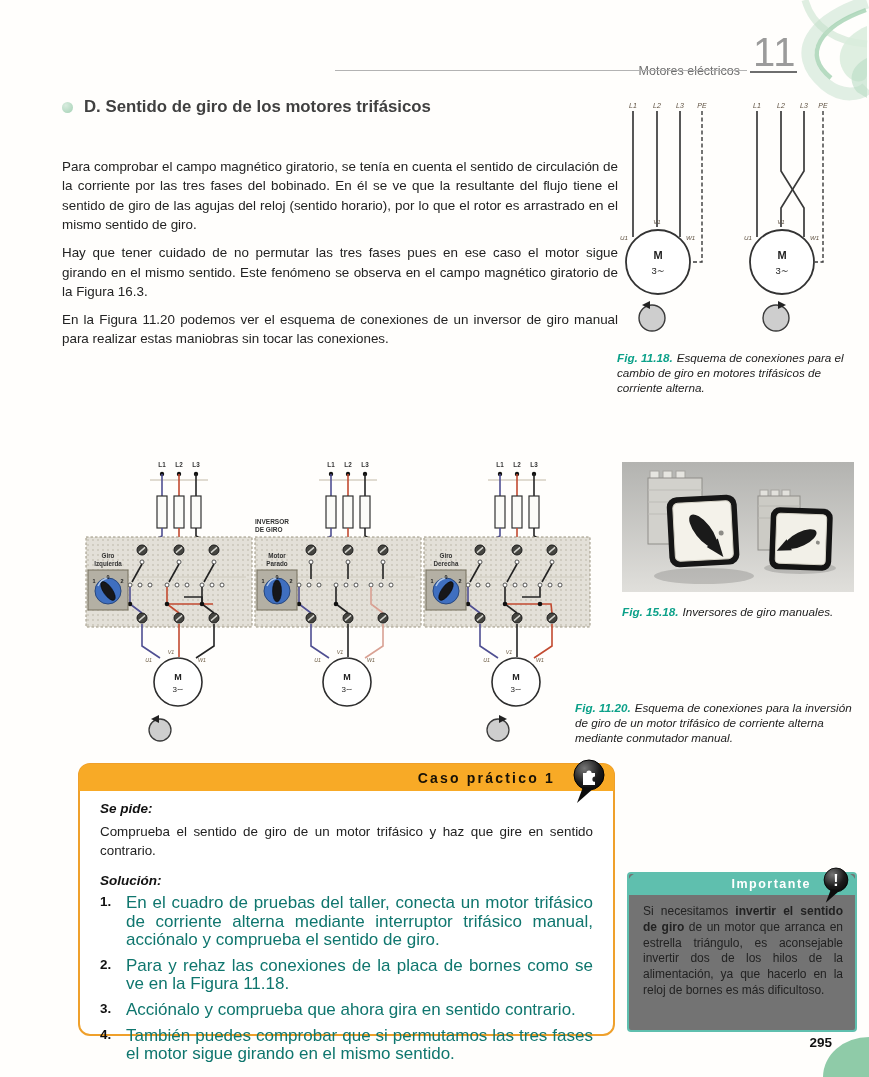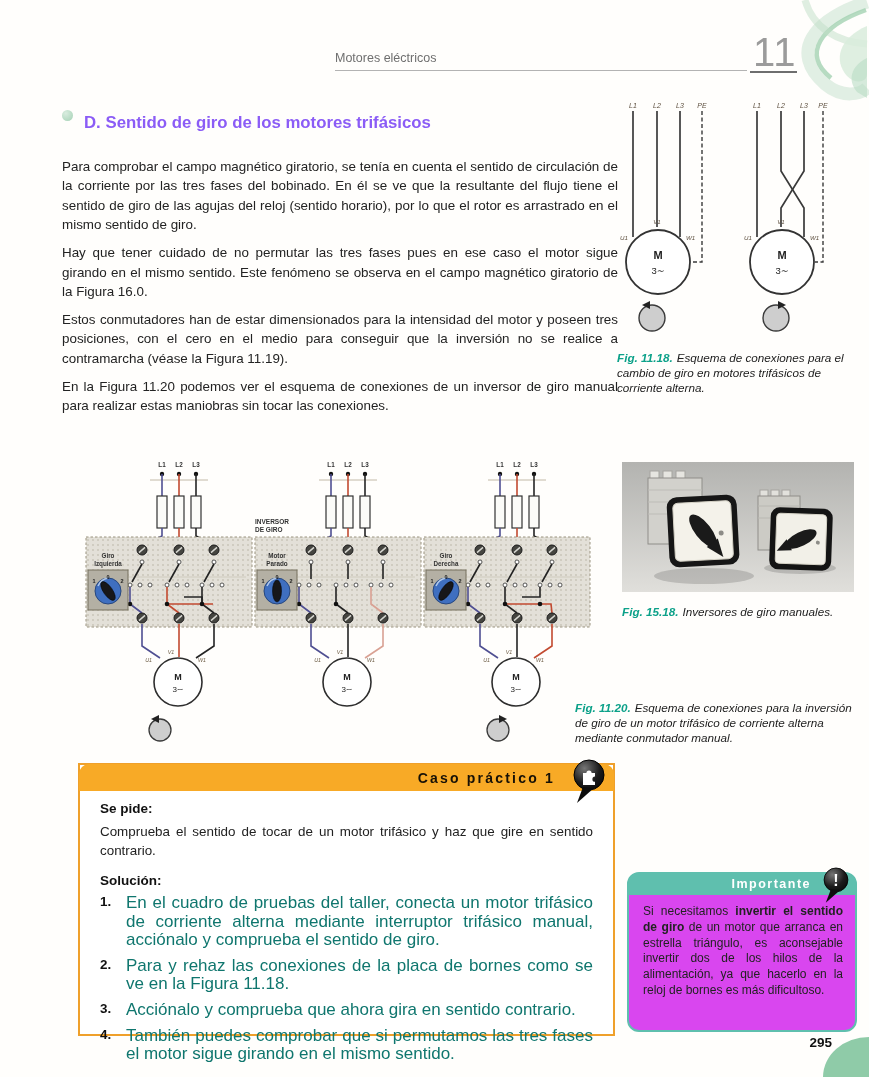--- a/index.html
+++ b/index.html
@@ -2,31 +2,31 @@
 <html><head>
 <meta charset="utf-8">
 <style>
   html,body{margin:0;padding:0;background:#e8e8e8;}
   .page{position:relative;width:869px;height:1077px;background:#fffefc;
         font-family:"Liberation Sans",sans-serif;overflow:hidden;margin:0 auto;}
   svg text{font-family:"Liberation Sans",sans-serif;}
 
   
   .swirl{position:absolute;top:0;right:0;}
-  .chapter-label{position:absolute;top:51px;left:335px;width:405px;text-align:left;
+  .chapter-label{position:absolute;top:64px;left:335px;width:405px;text-align:right;
                  font-size:12.5px;color:#6f6f6f;}
   .chapter-num{position:absolute;top:30px;left:753px;font-size:40px;color:#9b9b9b;letter-spacing:1px;}
   .rule{position:absolute;top:70px;left:335px;width:412px;height:1px;background:#b3b3b3;}
   .rule-num{position:absolute;top:71px;left:750px;width:47px;height:2px;background:#6e6e6e;}
 
   
   .section-head{position:absolute;left:62px;top:97px;width:556px;display:flex;align-items:center;gap:11px;}
   .bullet{width:11px;height:11px;border-radius:50%;flex:none;
           background:radial-gradient(circle at 35% 30%,#d9ecdf,#a3d1b4);}
-  .section-title{font-size:16.8px;font-weight:bold;color:#8b5cf6;margin-top:16px;}
+  .section-title{font-size:16.8px;font-weight:bold;color:#404040;}
   .copy{position:absolute;left:62px;top:127px;width:556px;margin-top:30px;}
   .copy p{margin:0 0 8.6px;font-size:13.4px;line-height:19.4px;text-align:justify;color:#232323;}
 
   
   .cap{position:absolute;font-size:11.7px;line-height:15.1px;font-style:italic;color:#1c1c1c;}
   .cap .fig-label{font-weight:bold;color:#0ca189;margin-right:4px;}
   .cap18{left:617px;top:350px;width:238px;}
   .cap19{left:622px;top:604px;width:232px;}
   .cap20{left:575px;top:700px;width:288px;}
 
@@ -54,36 +54,36 @@
   .t7{font-size:7px;font-style:italic;fill:#5d4f3f;text-anchor:middle}
   .t7s{font-size:6.2px;font-style:italic;fill:#5d4f3f}
   .mT{font-weight:bold;font-size:11px;fill:#222;text-anchor:middle}
   .mP{font-size:9.5px;fill:#222;text-anchor:middle}
   .mTb{font-weight:bold;font-size:9px;fill:#222;text-anchor:middle}
   .mPb{font-size:8px;fill:#222;text-anchor:middle}
   .tD{font-size:5.5px;font-weight:bold;fill:#1d1d1d;text-anchor:middle}
 
   
   .caso{position:absolute;left:78px;top:763px;width:537px;height:273px;border:2.5px solid #efa02b;
-        border-radius:0;background:#fff;box-sizing:border-box;}
+        border-radius:12px;background:#fff;box-sizing:border-box;}
   .caso-bar{position:absolute;top:-1px;left:-1px;right:-1px;height:27px;background:#f8aa26;
             border-radius:10px 10px 0 0;}
   .caso-title{position:absolute;right:58px;top:5px;font-size:14px;font-weight:bold;
               letter-spacing:2.2px;color:#171106;}
   .bubble-caso{position:absolute;right:4px;top:-7px;width:40px;height:46px;}
   .caso-body{position:absolute;top:36px;left:20px;right:20px;}
-  .subhead{font-weight:bold;font-size:13.5px;margin:0 0 6px;color:#111;}
+  .subhead{font-weight:bold;font-size:13.5px;margin:0 0 6px;color:#111;font-style:italic;}
   .caso-body .body-text{font-size:13.4px;line-height:19px;text-align:justify;margin:0 0 13px;color:#222;}
   .step{display:flex;margin-bottom:7px;}
   .step-num{font-weight:bold;width:26px;flex:none;font-size:13.4px;color:#111;}
   .step-text{flex:1;font-size:17px;line-height:18.6px;text-align:justify;color:#0f766e;}
 
   
   .imp{position:absolute;left:627px;top:872px;width:230px;height:160px;border:2px solid #5fbfae;
-       border-radius:12px;background:#d946ef;box-sizing:border-box;}
+       border-radius:4px;background:#737373;box-sizing:border-box;}
   .imp-bar{position:absolute;top:-1px;left:-1px;right:-1px;height:22px;background:#5fbfae;
            border-radius:10px 10px 0 0;}
   .imp-title{position:absolute;right:44px;top:3px;font-size:12.5px;font-weight:bold;
              letter-spacing:1.5px;color:#fff;}
   .bubble-imp{position:absolute;right:2px;top:-9px;width:34px;height:40px;}
   .imp-body{position:absolute;top:30px;left:14px;right:12px;font-size:12px;line-height:15.8px;
             text-align:justify;color:#222;}
 
   .page-num{position:absolute;right:37px;bottom:27px;font-size:13.5px;font-weight:bold;color:#111;text-align:center;}
   .corner{position:absolute;right:0;bottom:0;width:46px;height:40px;background:#8fcba8;
@@ -158,22 +158,21 @@
   <div class="rule"></div>
   <div class="rule-num"></div>
 
   <div class="section-head">
     <span class="bullet"></span>
     <span class="section-title">D. Sentido de giro de los motores trifásicos</span>
   </div>
 
   <div class="copy">
     <p>Para comprobar el campo magnético giratorio, se tenía en cuenta el sentido de circulación de la corriente por las tres fases del bobinado. En él se ve que la resultante del flujo tiene el sentido de giro de las agujas del reloj (sentido horario), por lo que el rotor es arrastrado en el mismo sentido de giro.</p>
-    <p>Hay que tener cuidado de no permutar las tres fases pues en ese caso el motor sigue girando en el mismo sentido. Este fenómeno se observa en el campo magnético giratorio de la Figura 16.0.</p>
-    <p>Estos conmutadores han de estar dimensionados para la intensidad del motor y poseen tres posiciones, con el cero en el medio para conseguir que la inversión no se realice a contramarcha (véase la Figura 11.19).</p>
+    <p>Hay que tener cuidado de no permutar las tres fases pues en ese caso el motor sigue girando en el mismo sentido. Este fenómeno se observa en el campo magnético giratorio de la Figura 16.3.</p>
     <p>En la Figura 11.20 podemos ver el esquema de conexiones de un inversor de giro manual para realizar estas maniobras sin tocar las conexiones.</p>
   </div>
 
   <svg class="fig1118" width="250" height="252" viewBox="0 0 250 252">
     <g>
       <text class="t7" x="21" y="12">L1</text>
       <text class="t7" x="45" y="12">L2</text>
       <text class="t7" x="68" y="12">L3</text>
       <text class="t7" x="90" y="12">PE</text>
       <line class="wD" x1="21" y1="15" x2="21" y2="141"></line>
@@ -449,21 +448,21 @@
   <div class="caso">
     <div class="caso-bar"></div>
     <span class="caso-title">Caso práctico 1</span>
     <svg class="bubble-caso" viewBox="0 0 40 46">
       <circle cx="20" cy="17" r="15" fill="url(#bubbleGrad)" stroke="#000" stroke-width="1"></circle>
       <path d="M14,29 L8,45 L25,30 Z" fill="#0c0c0c"></path>
       <path fill="#fff" d="M14,15 h3.4 a2.6 2.6 0 1 1 5.2,0 H26 v3.6 a2.6 2.6 0 1 0 0,5.2 V27 H14 Z"></path>
     </svg>
     <div class="caso-body">
       <p class="subhead">Se pide:</p>
-      <p class="body-text">Comprueba el sentido de tocar de un motor trifásico y haz que gire en sentido contrario.</p>
+      <p class="body-text">Comprueba el sentido de giro de un motor trifásico y haz que gire en sentido contrario.</p>
       <p class="subhead">Solución:</p>
       <div class="step">
         <span class="step-num">1.</span>
         <span class="step-text">En el cuadro de pruebas del taller, conecta un motor trifásico de corriente alterna mediante interruptor trifásico manual, acciónalo y comprueba el sentido de giro.</span>
       </div>
       <div class="step">
         <span class="step-num">2.</span>
         <span class="step-text">Para y rehaz las conexiones de la placa de bornes como se ve en la Figura 11.18.</span>
       </div>
       <div class="step">

